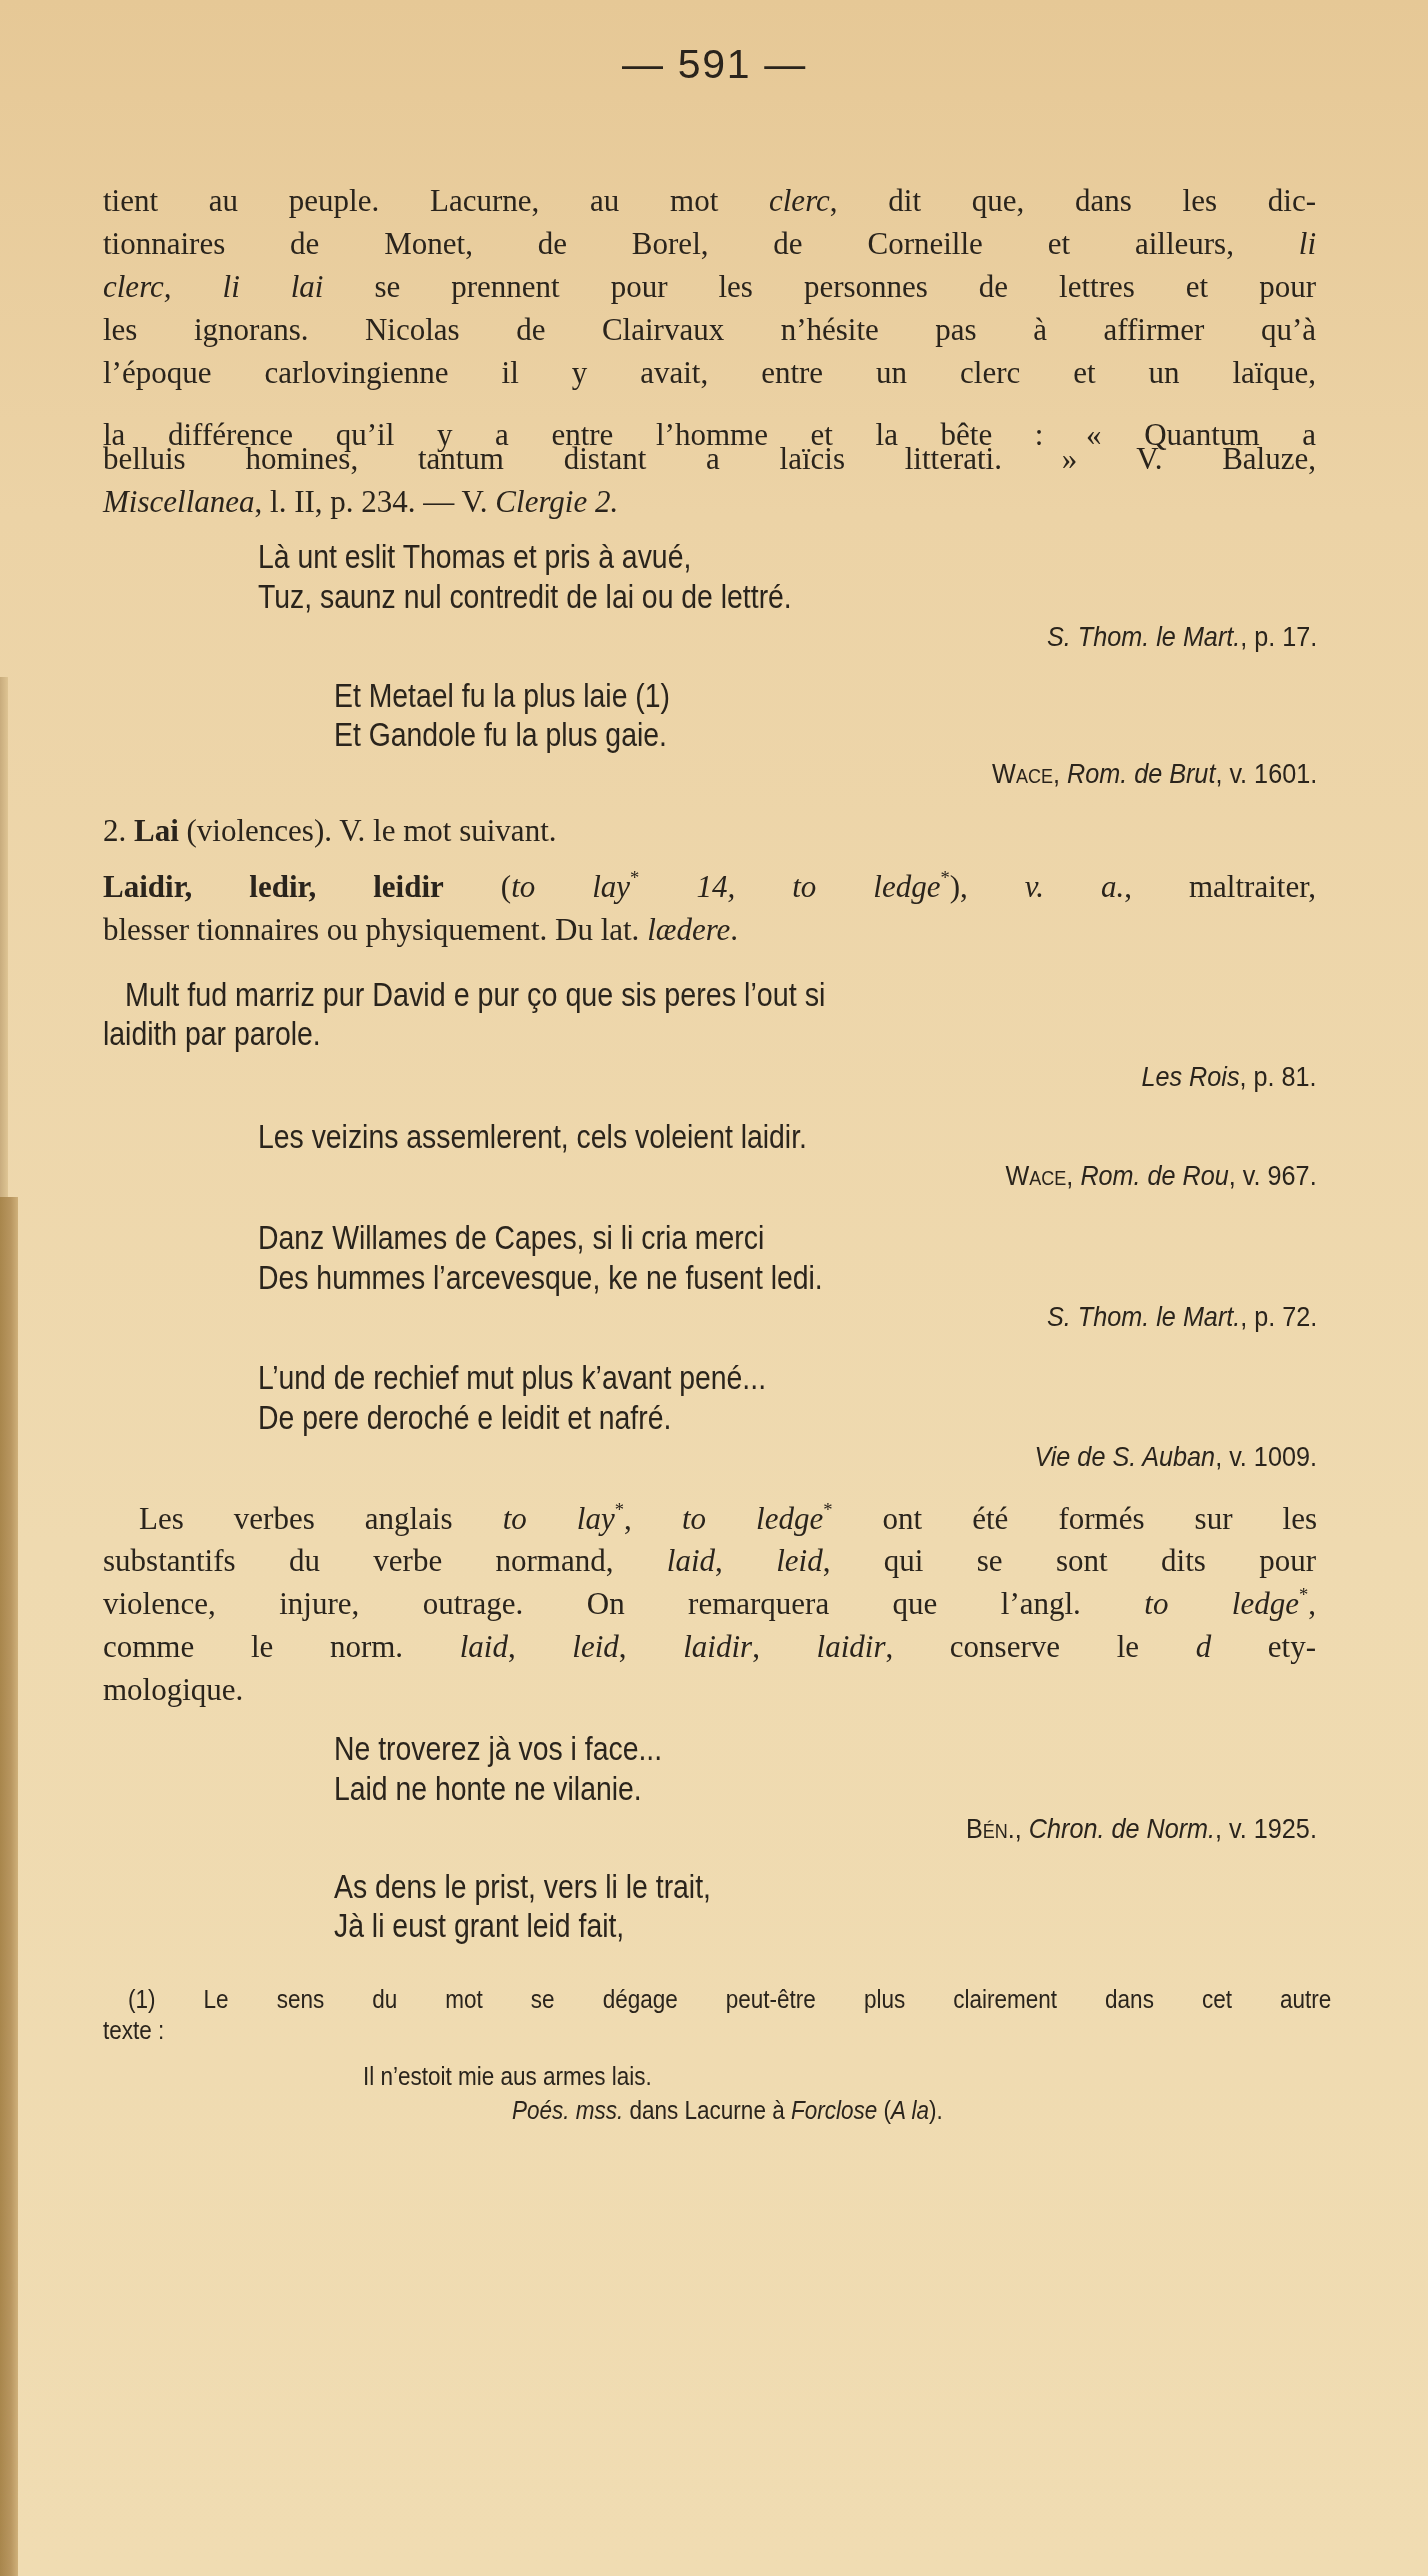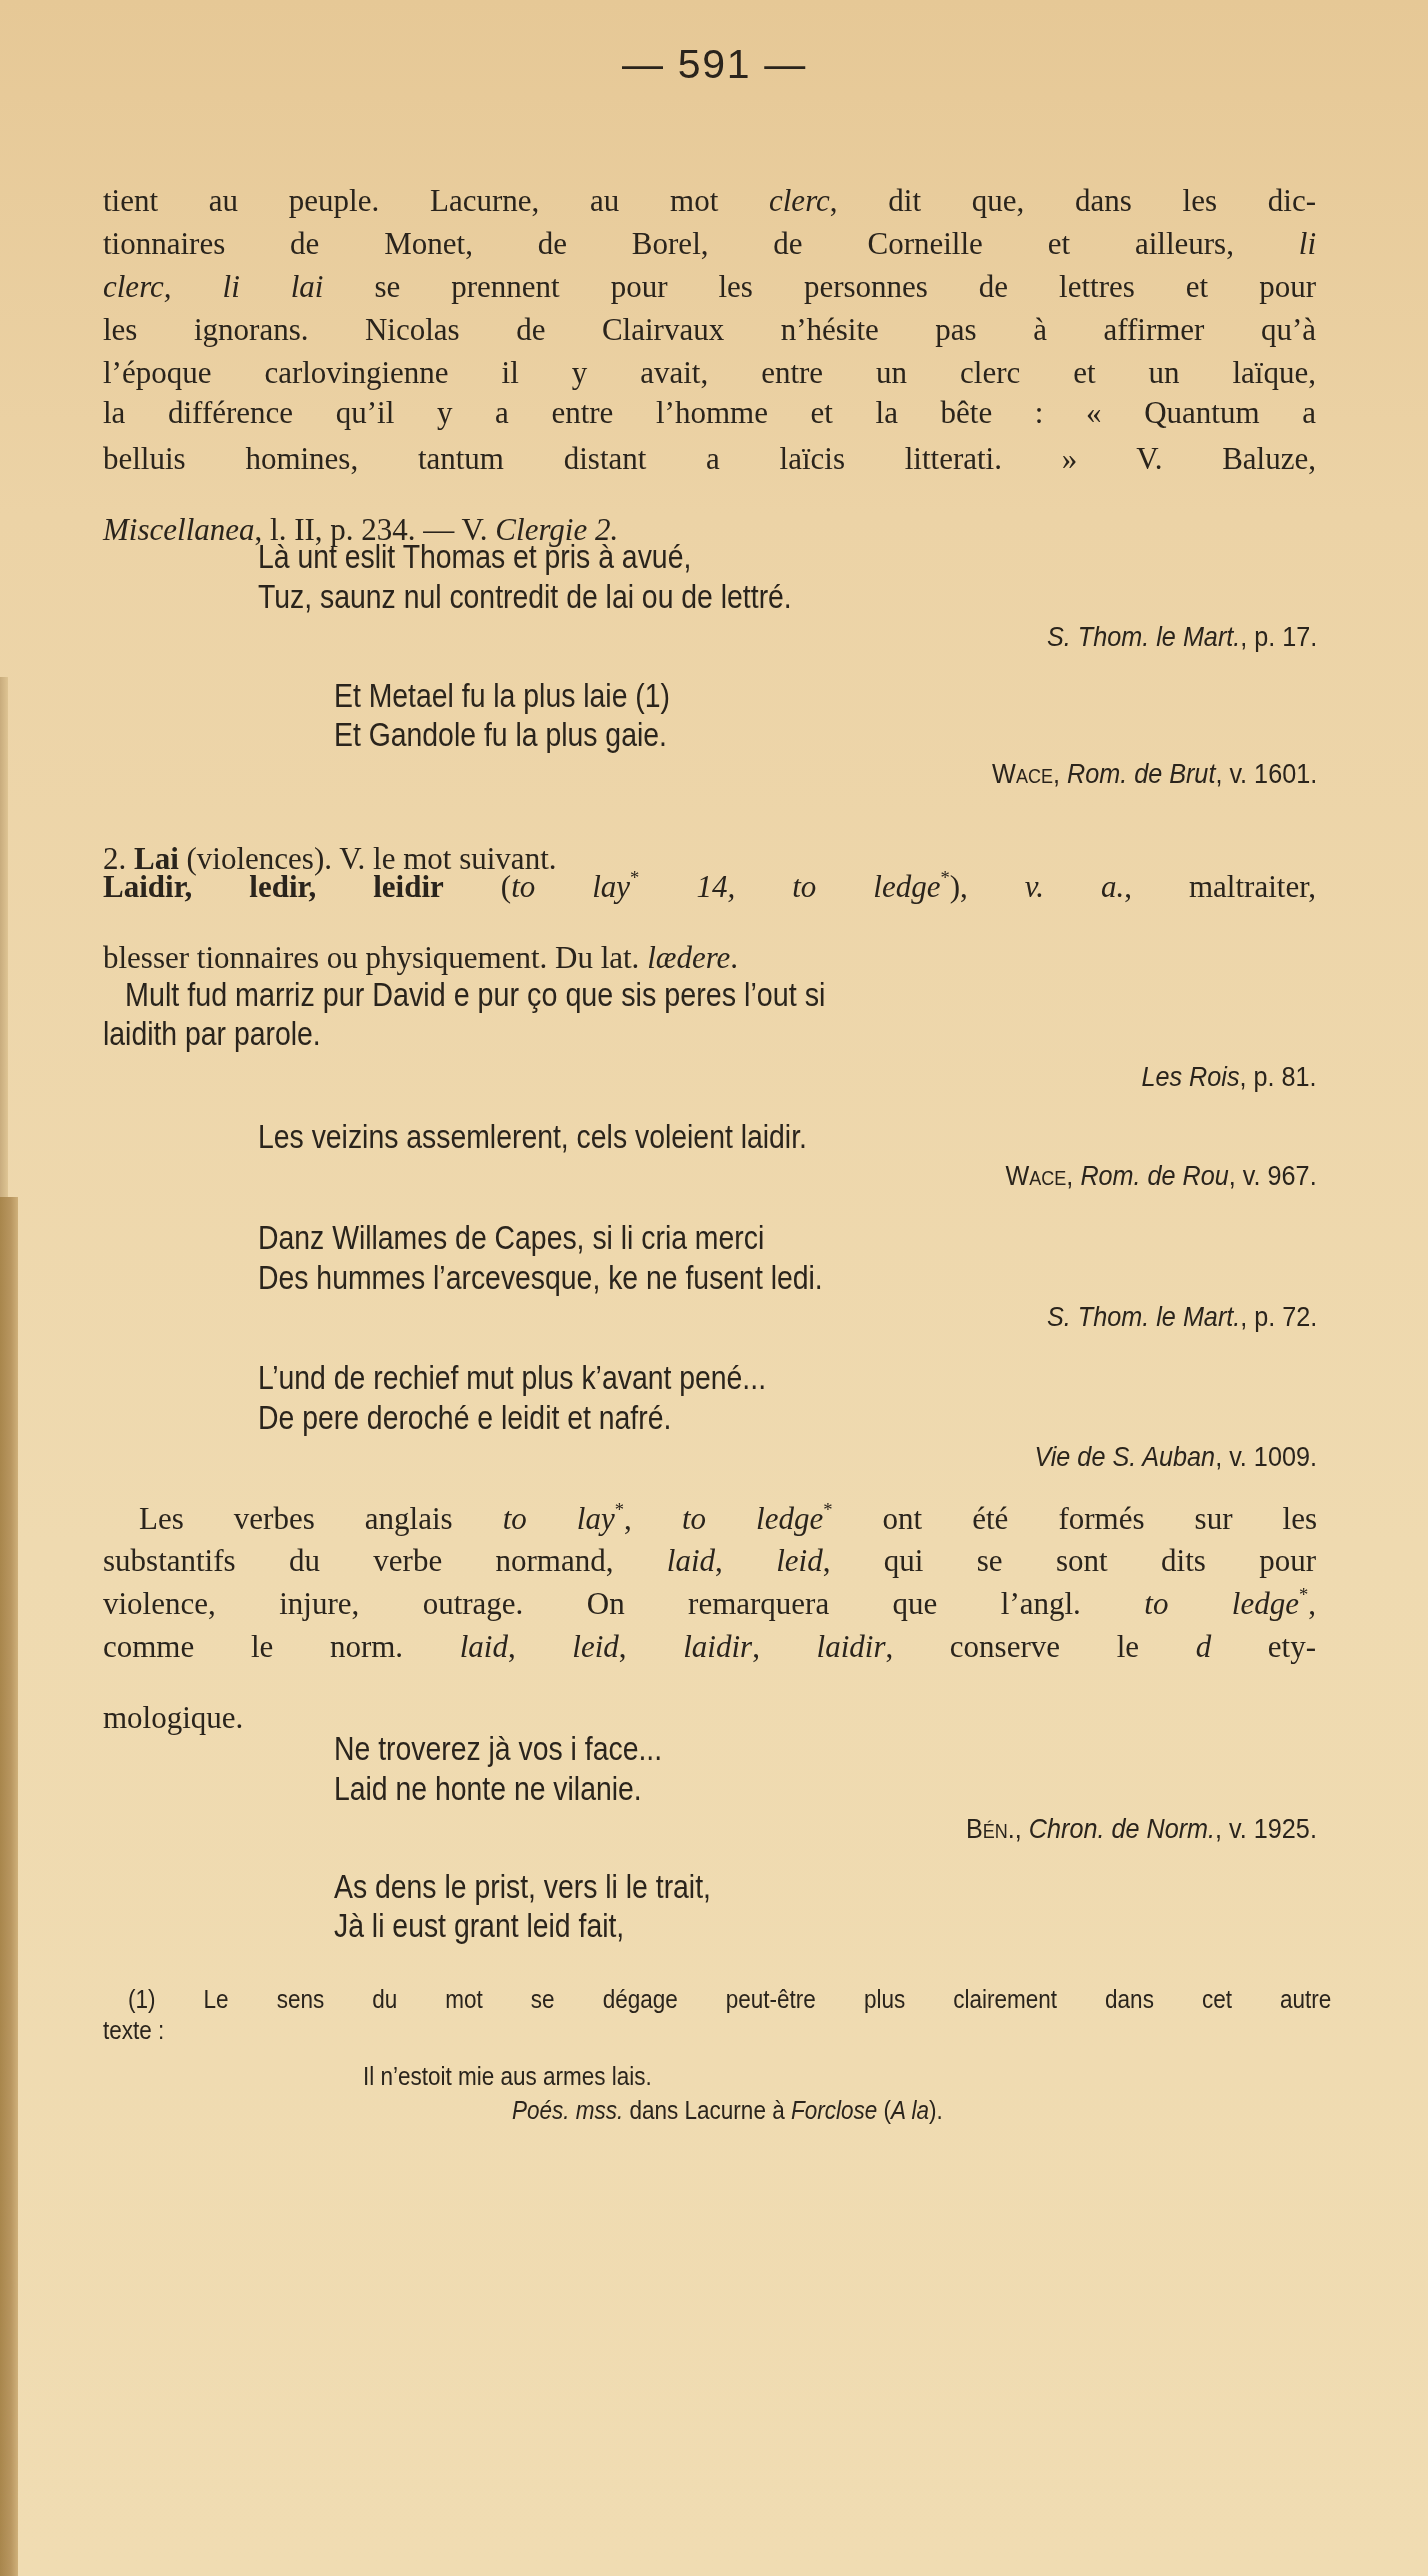--- a/index.html
+++ b/index.html
@@ -14,21 +14,21 @@
     background: linear-gradient(90deg, #a8864c 0%, #b89660 60%, #cfb07a 100%);
   }
   .binding-top {
     position: absolute; left: 0; top: 677px; width: 8.3px; height: 520px;
     background: linear-gradient(90deg, #b89a6a 0%, #d8bd8a 100%);
     opacity: .7;
   }
   .ln { position: absolute; white-space: nowrap; }
   .pageno { left: 0; width: 1429px; text-align: center; top: 41px; font-size: 41px; font-family: "Liberation Sans", sans-serif; letter-spacing: 1.7px; }
   .body { left: 103px; width: 1213px; font-size: 31px; text-align: justify; text-align-last: justify; }
-  .body.last { text-align-last: left; margin-top: 28px; }
+  .body.last { text-align-last: left; }
   .verse { font-size: 33px; font-family: "Liberation Sans", sans-serif; transform: scaleX(0.86); transform-origin: left top; }
   .cite { right: 112px; font-size: 28px; font-family: "Liberation Sans", sans-serif; transform: scaleX(0.9); transform-origin: right top; }
   .foot { font-size: 25px; font-family: "Liberation Sans", sans-serif; transform: scaleX(0.9); transform-origin: left top; }
   i, .it { font-style: italic; }
   b { font-weight: bold; }
   .sc { font-variant: small-caps; }
   sup { font-size: 60%; vertical-align: top; line-height: 1; }
 </style>
 </head>
 <body>
@@ -37,21 +37,21 @@
 <div class="binding"></div>
 
 <div class="ln pageno">— 591 —</div>
 
 <div>
   <div class="ln body" style="top:183px"><span>tient au peuple. Lacurne, au mot </span><i>clerc</i><span>, dit que, dans les dic-</span></div>
   <div class="ln body" style="top:226px"><span>tionnaires de Monet, de Borel, de Corneille et ailleurs, </span><i>li</i></div>
   <div class="ln body" style="top:269px"><i>clerc, li lai</i><span> se prennent pour les personnes de lettres et pour</span></div>
   <div class="ln body" style="top:312px"><span>les ignorans. Nicolas de Clairvaux n’hésite pas à affirmer qu’à</span></div>
   <div class="ln body" style="top:355px"><span>l’époque carlovingienne il y avait, entre un clerc et un laïque,</span></div>
-  <div class="ln body" style="top:395px"><span>la différence qu’il y a entre l’homme et la bête : « Quantum a</span></div>
+  <div class="ln body" style="top:417px"><span>la différence qu’il y a entre l’homme et la bête : « Quantum a</span></div>
   <div class="ln body" style="top:441px"><span>belluis homines, tantum distant a laïcis litterati. » V. Baluze,</span></div>
   <div class="ln body last" style="top:484px"><i>Miscellanea</i><span>, l. II, p. 234. — V. </span><i>Clergie 2.</i></div>
 </div>
 
 <div>
   <div class="ln verse" style="left:258px; top:538px">Là unt eslit Thomas et pris à avué,</div>
   <div class="ln verse" style="left:258px; top:578px">Tuz, saunz nul contredit de lai ou de lettré.</div>
   <div class="ln cite" style="top:621px"><i>S. Thom. le Mart.</i><span>, p. 17.</span></div>
 </div>
 

